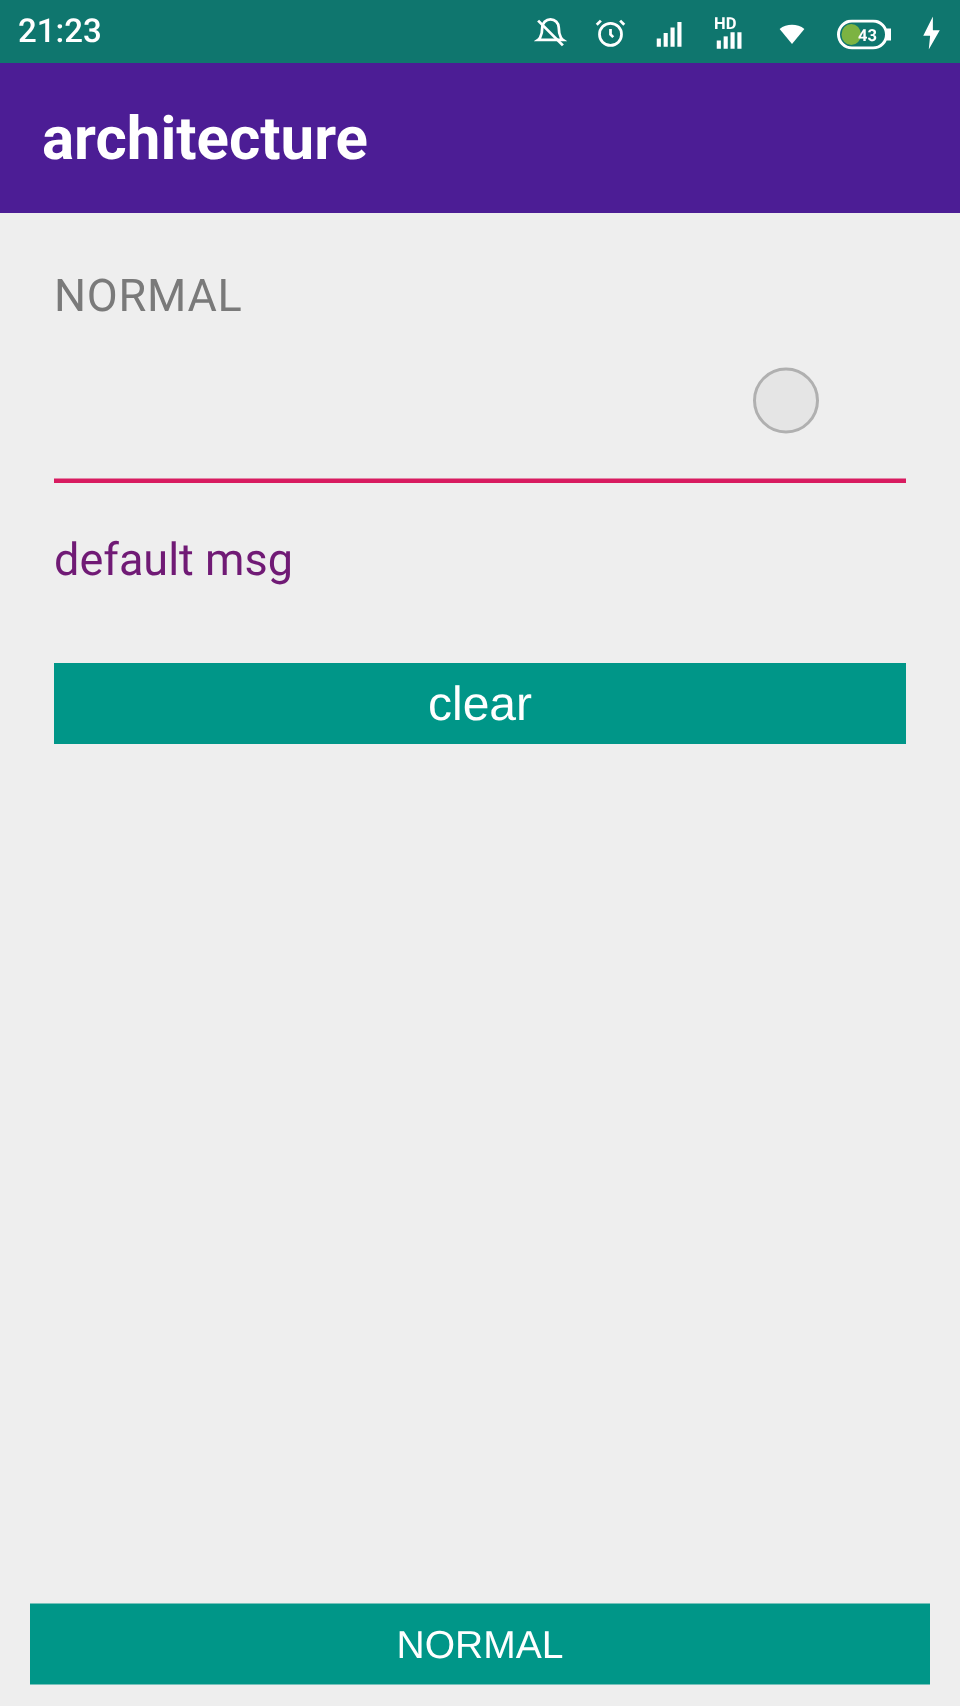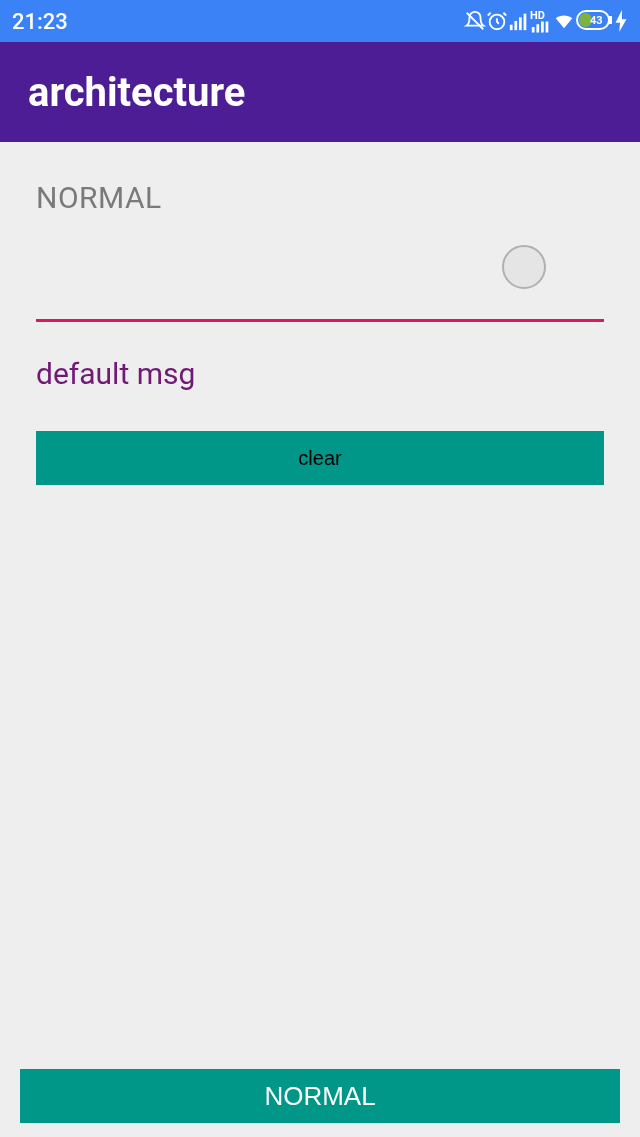--- a/index.html
+++ b/index.html
@@ -1,29 +1,29 @@
 <!DOCTYPE html>
 <html><head>
 <meta charset="utf-8">
 <style>
   * { box-sizing: border-box; margin: 0; padding: 0; }
   html, body { width: 640px; height: 1137px; font-family: Roboto, Arial, sans-serif; background: #eeeeee; overflow: hidden; }
 
   
   .status-bar {
     height: 42px;
-    background: #3b82f6;
+    background: #0f766e;
     color: #ffffff;
     display: flex;
     align-items: center;
     padding: 0 12px;
     font-size: 22px;
   }
   .status-left { flex: 0 0 auto; font-weight: 500; }
-  .status-right { margin-left: auto; display: flex; align-items: flex-start; gap: 0; }
+  .status-right { margin-left: auto; display: flex; align-items: flex-end; gap: 18px; }
   .status-right svg { display: block; }
 
   
   .app-bar {
     height: 100px;
     background: #4c1d95;
     color: #ffffff;
     display: flex;
     align-items: center;
     padding: 0 28px;
@@ -64,27 +64,27 @@
     border: 2px solid #b0b0b0;
     background: rgba(180,180,180,0.15);
     pointer-events: none;
   }
   .msg-label {
     margin-top: 34px;
     font-size: 30px;
     color: #701a75;
   }
   .clear-btn {
-    margin-top: 40px;
+    margin-top: 51px;
     width: 100%;
     height: 54px;
     background: #009688;
-    color: #000000;
+    color: #ffffff;
     border: none;
-    font-size: 20px;
+    font-size: 32px;
     cursor: pointer;
   }
 
   
   .bottom-tabs {
     position: absolute;
     bottom: 14px;
     left: 0;
     right: 0;
     display: flex;

